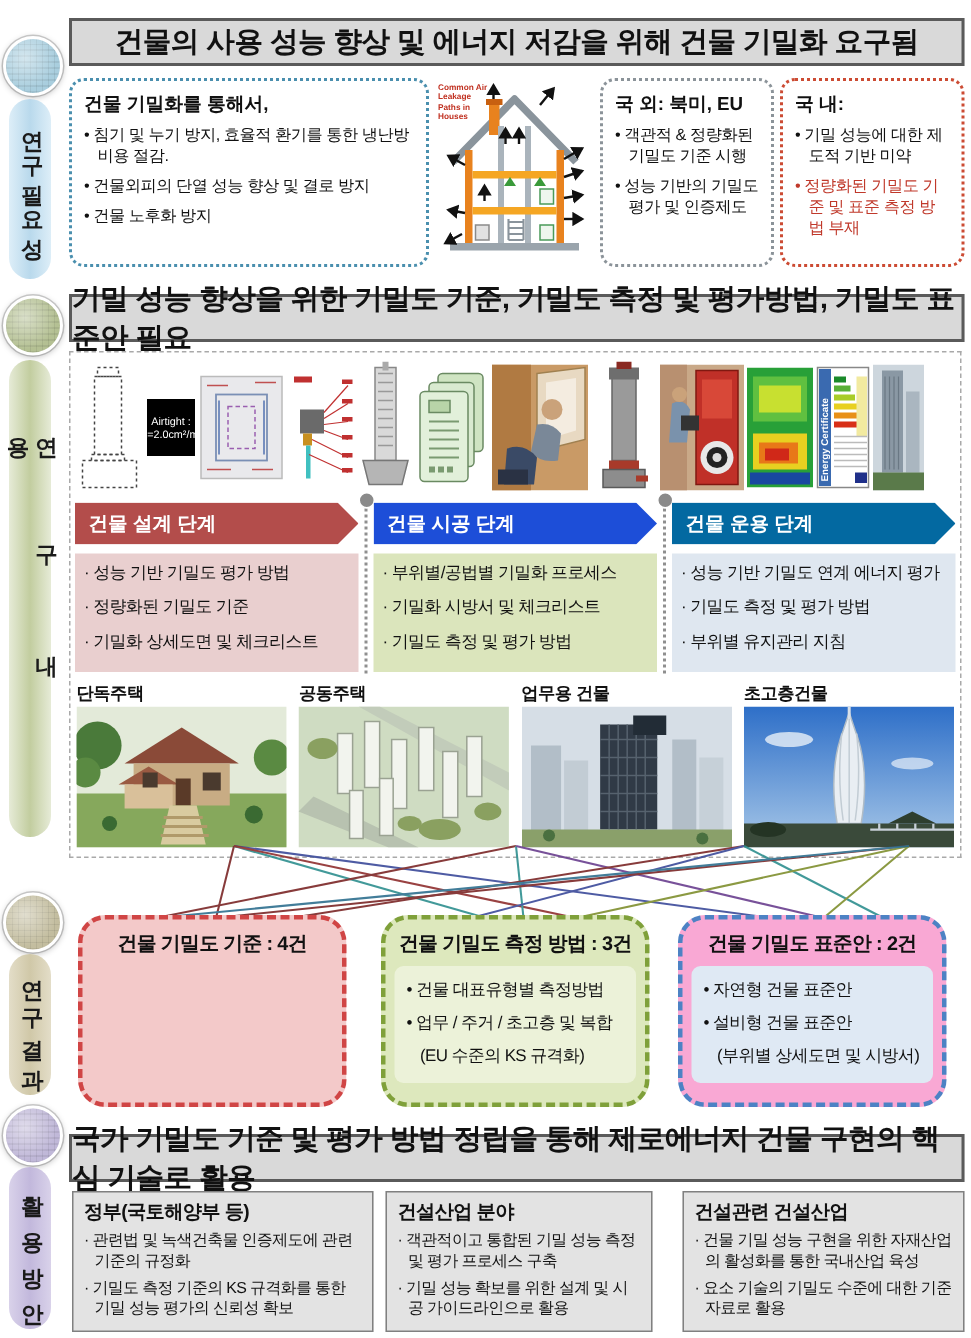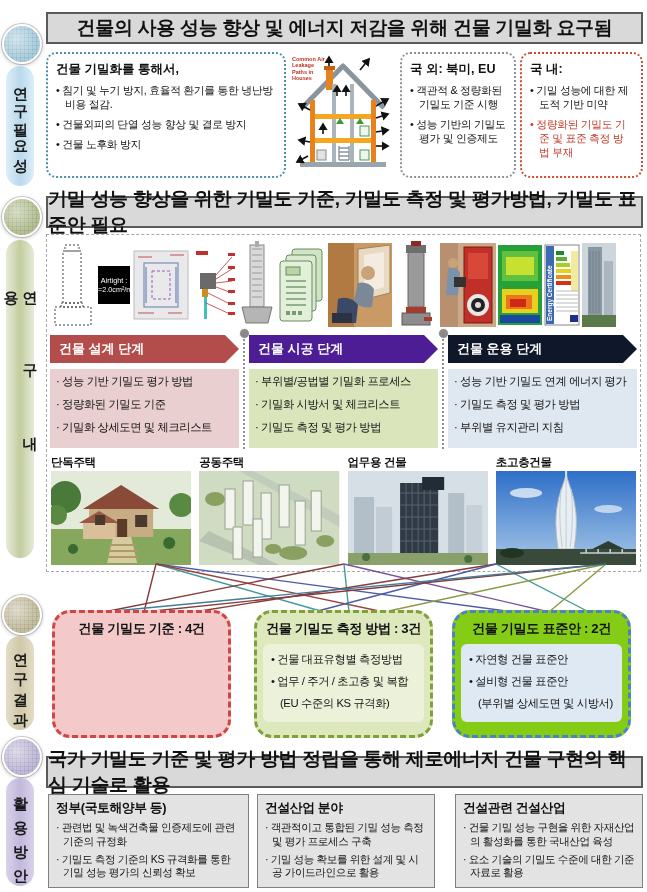--- a/index.html
+++ b/index.html
@@ -55,39 +55,39 @@
   .strip>*{flex:0 0 auto;}
   .airtight{width:32px;height:38px;background:#000;color:#fff;display:flex;flex-direction:column;
     align-items:center;justify-content:center;font-size:7.2px;font-weight:normal;line-height:1.3;}
   .phases{position:absolute;left:3px;right:3px;top:100px;height:114px;display:flex;}
   .phcol{flex:1;min-width:0;}
   .phsep{width:0;border-left:2px dotted #8f8f8f;margin:0 4px;position:relative;}
   .phsep::before{content:"";position:absolute;top:-7px;left:-6px;width:9px;height:9px;border-radius:50%;
     background:#8a8a8a;border:1px solid #fff;}
   .pharrow{height:28px;line-height:28px;color:#fff;font-weight:bold;font-size:13px;padding-left:9px;
     clip-path:polygon(0 0,calc(100% - 14px) 0,100% 50%,calc(100% - 14px) 100%,0 100%);}
-  .pa1{background:#b34d4b;} .pa2{background:#4c1d95;} .pa3{background:#0f172a;}
+  .pa1{background:#b34d4b;} .pa2{background:#1d4ed8;} .pa3{background:#0369a1;}
   .phbody{margin-top:6px;height:74px;padding:5px 4px 0 6px;font-size:11.3px;letter-spacing:-.4px;}
   .pb1{background:#e9cfcf;} .pb2{background:#dbe5bc;} .pb3{background:#dfe7f0;}
   .phitem{margin:0 0 8px 0;white-space:nowrap;overflow:hidden;}
   .phitem::before{content:"· ";}
   .bldgs{position:absolute;left:4px;right:4px;top:220px;height:114px;display:flex;gap:8px;}
   .bcol{flex:1;min-width:0;}
   .blabel{font-weight:bold;font-size:11.5px;height:16px;letter-spacing:-.3px;}
   .bphoto{width:100%;height:94px;display:block;}
 
   
   .linkswrap{position:absolute;left:44px;top:562px;width:600px;height:52px;pointer-events:none;}
 
   
   .rbox{position:absolute;top:610px;height:128px;width:179px;box-sizing:border-box;border-radius:18px;
     padding:6px 6px;border-style:dashed;border-width:3px;}
   .rb1{left:52px;border-color:#d04545;background:#f3c9c9;}
   .rb2{left:254px;border-color:#7fa03a;background:#dde8bd;}
-  .rb3{left:452px;border-color:#4d82c4;background:#84cc16;}
+  .rb3{left:452px;border-color:#4d82c4;background:#f9a8d4;}
   .rbox h4{margin:1px 0 6px 0;text-align:center;font-size:13.2px;letter-spacing:-.4px;}
   .rbody{border-radius:6px;padding:8px 6px 0 8px;height:78px;box-sizing:border-box;
     font-size:11.3px;letter-spacing:-.4px;}
   .rd1{background:#f6dcdc;} .rd2{background:#ecf2d9;} .rd3{background:#dfe9f4;}
   .rbody .blt{margin:0 0 7px 0;padding-left:9px;text-indent:-9px;white-space:nowrap;overflow:hidden;}
   .rnote{padding-left:9px;white-space:nowrap;overflow:hidden;}
 
   
   .ubox{position:absolute;top:794px;height:94px;box-sizing:border-box;background:#e3e3e3;
     border:1px solid #808080;padding:5px 7px;}

